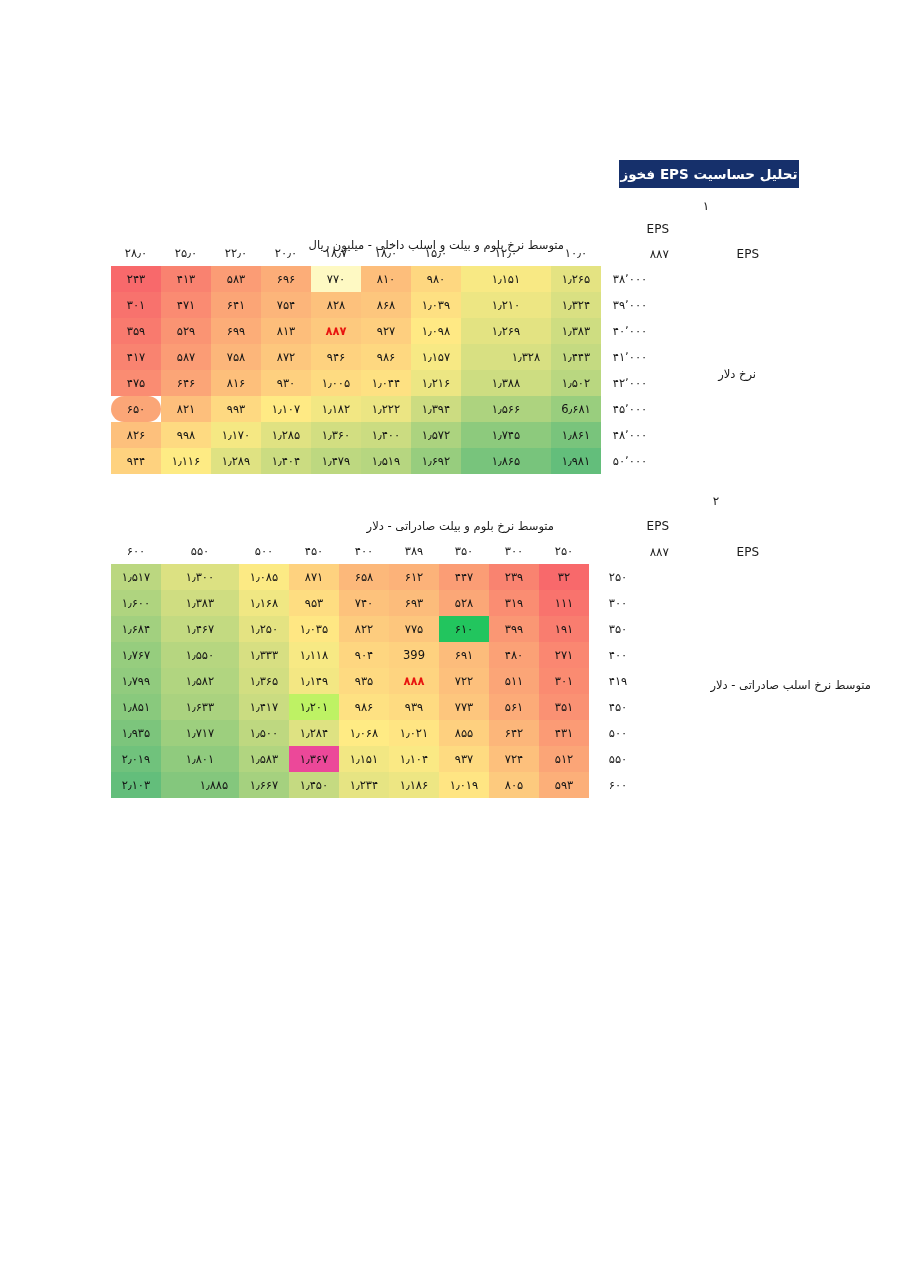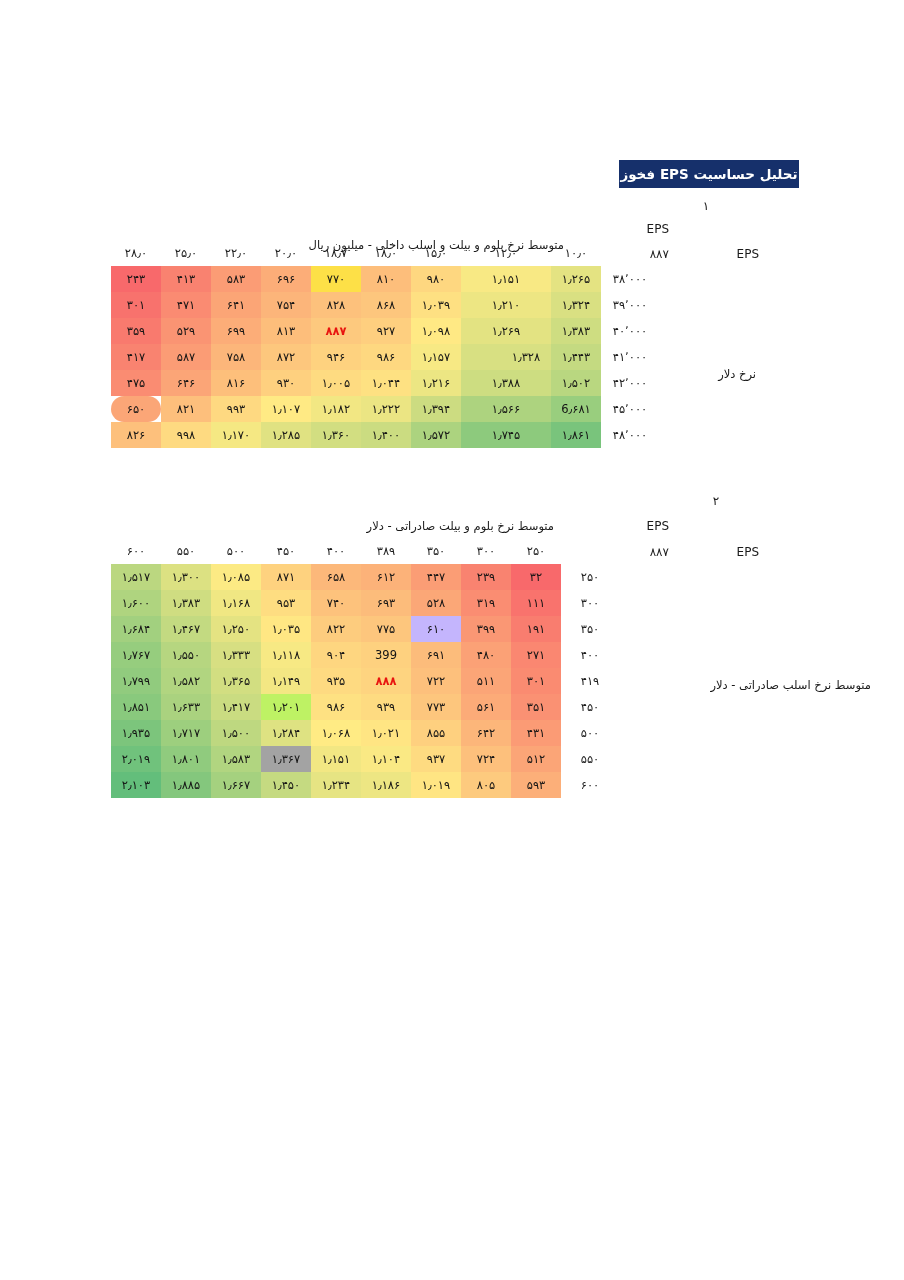--- a/index.html
+++ b/index.html
@@ -144,21 +144,21 @@
           <th class="colhead">۱۰٫۰</th>
           <th class="rowhead"></th>
         </tr>
     </thead>
     <tbody>
         <tr>
           <td class="cell" style="background: rgb(248, 105, 107);">۲۴۳</td>
           <td class="cell" style="background: rgb(249, 130, 112);">۴۱۳</td>
           <td class="cell" style="background: rgb(251, 156, 117);">۵۸۳</td>
           <td class="cell" style="background: rgb(252, 173, 120);">۶۹۶</td>
-          <td class="cell" style="background: #fde047;">۷۷۰</td>
+          <td class="cell" style="background: #fef9c3;">۷۷۰</td>
           <td class="cell" style="background: rgb(253, 190, 123);">۸۱۰</td>
           <td class="cell" style="background: rgb(254, 215, 128);">۹۸۰</td>
           <td class="cell" style="background: rgb(248, 233, 132);">۱٫۱۵۱</td>
           <td class="cell" style="background: rgb(228, 227, 130);">۱٫۲۶۵</td>
           <td class="rowhead">۳۸٬۰۰۰</td>
         </tr>
         <tr>
           <td class="cell" style="background: rgb(248, 114, 109);">۳۰۱</td>
           <td class="cell" style="background: rgb(250, 139, 114);">۴۷۱</td>
           <td class="cell" style="background: rgb(251, 165, 118);">۶۴۱</td>
@@ -222,20 +222,32 @@
           <td class="cell" style="background: rgb(253, 192, 124);">۸۲۶</td>
           <td class="cell" style="background: rgb(254, 218, 129);">۹۹۸</td>
           <td class="cell" style="background: rgb(245, 232, 131);">۱٫۱۷۰</td>
           <td class="cell" style="background: rgb(224, 226, 130);">۱٫۲۸۵</td>
           <td class="cell" style="background: rgb(210, 222, 129);">۱٫۳۶۰</td>
           <td class="cell" style="background: rgb(203, 220, 129);">۱٫۴۰۰</td>
           <td class="cell" style="background: rgb(172, 211, 127);">۱٫۵۷۲</td>
           <td class="cell" style="background: rgb(141, 202, 125);">۱٫۷۴۵</td>
           <td class="cell" style="background: rgb(121, 196, 124);">۱٫۸۶۱</td>
           <td class="rowhead">۴۸٬۰۰۰</td>
+        </tr>
+        <tr>
+          <td class="cell" style="background: rgb(254, 210, 127);">۹۴۴</td>
+          <td class="cell" style="background: rgb(254, 235, 132);">۱٫۱۱۶</td>
+          <td class="cell" style="background: rgb(223, 226, 130);">۱٫۲۸۹</td>
+          <td class="cell" style="background: rgb(203, 220, 129);">۱٫۴۰۴</td>
+          <td class="cell" style="background: rgb(189, 216, 128);">۱٫۴۷۹</td>
+          <td class="cell" style="background: rgb(182, 214, 128);">۱٫۵۱۹</td>
+          <td class="cell" style="background: rgb(151, 205, 126);">۱٫۶۹۲</td>
+          <td class="cell" style="background: rgb(120, 196, 124);">۱٫۸۶۵</td>
+          <td class="cell" style="background: rgb(99, 190, 123);">۱٫۹۸۱</td>
+          <td class="rowhead">۵۰٬۰۰۰</td>
         </tr>
       </tbody>
   </table>
 </div>
 
 <div class="index-marker two">۲</div>
 
 <div class="matrix-caption" id="caption-2" style="top:519px; right:350px;">متوسط نرخ بلوم و بیلت صادراتی  - دلار</div>
 
 <div class="eps-label" id="eps-head-2" style="top:519px; right:235px;">EPS</div>
@@ -287,21 +299,21 @@
           <td class="cell" style="background: rgb(249, 115, 109);">۱۱۱</td>
           <td class="rowhead">۳۰۰</td>
         </tr>
         <tr>
           <td class="cell" style="background: rgb(162, 208, 127);">۱٫۶۸۴</td>
           <td class="cell" style="background: rgb(195, 218, 129);">۱٫۴۶۷</td>
           <td class="cell" style="background: rgb(228, 227, 130);">۱٫۲۵۰</td>
           <td class="cell" style="background: rgb(255, 231, 131);">۱٫۰۳۵</td>
           <td class="cell" style="background: rgb(253, 204, 126);">۸۲۲</td>
           <td class="cell" style="background: rgb(253, 198, 125);">۷۷۵</td>
-          <td class="cell" style="background: #c4b5fd;">۶۱۰</td>
+          <td class="cell" style="background: #22c55e;">۶۱۰</td>
           <td class="cell" style="background: rgb(250, 151, 116);">۳۹۹</td>
           <td class="cell" style="background: rgb(249, 125, 111);">۱۹۱</td>
           <td class="rowhead">۳۵۰</td>
         </tr>
         <tr>
           <td class="cell" style="background: rgb(150, 205, 126);">۱٫۷۶۷</td>
           <td class="cell" style="background: rgb(182, 214, 128);">۱٫۵۵۰</td>
           <td class="cell" style="background: rgb(215, 223, 130);">۱٫۳۳۳</td>
           <td class="cell" style="background: rgb(247, 233, 132);">۱٫۱۱۸</td>
           <td class="cell" style="background: rgb(254, 214, 128);">۹۰۴</td>
@@ -344,31 +356,31 @@
           <td class="cell" style="background: rgb(255, 229, 131);">۱٫۰۲۱</td>
           <td class="cell" style="background: rgb(254, 208, 127);">۸۵۵</td>
           <td class="cell" style="background: rgb(252, 182, 122);">۶۴۲</td>
           <td class="cell" style="background: rgb(251, 155, 117);">۴۳۱</td>
           <td class="rowhead">۵۰۰</td>
         </tr>
         <tr>
           <td class="cell" style="background: rgb(112, 194, 124);">۲٫۰۱۹</td>
           <td class="cell" style="background: rgb(144, 203, 126);">۱٫۸۰۱</td>
           <td class="cell" style="background: rgb(177, 213, 128);">۱٫۵۸۳</td>
-          <td class="cell" style="background: #a3a3a3;">۱٫۳۶۷</td>
+          <td class="cell" style="background: #ec4899;">۱٫۳۶۷</td>
           <td class="cell" style="background: rgb(242, 231, 131);">۱٫۱۵۱</td>
           <td class="cell" style="background: rgb(250, 233, 132);">۱٫۱۰۴</td>
           <td class="cell" style="background: rgb(254, 219, 129);">۹۳۷</td>
           <td class="cell" style="background: rgb(253, 192, 124);">۷۲۴</td>
           <td class="cell" style="background: rgb(251, 165, 119);">۵۱۲</td>
           <td class="rowhead">۵۵۰</td>
         </tr>
         <tr>
           <td class="cell" style="background: rgb(99, 190, 123);">۲٫۱۰۳</td>
-          <td class="cell" style="background: rgb(132, 199, 125);">۱٫۸۸۵</td>
+          <td class="cell" style="background: rgb(132, 199, 125); padding-left: 28px;">۱٫۸۸۵</td>
           <td class="cell" style="background: rgb(165, 209, 127);">۱٫۶۶۷</td>
           <td class="cell" style="background: rgb(197, 218, 129);">۱٫۴۵۰</td>
           <td class="cell" style="background: rgb(230, 228, 131);">۱٫۲۳۴</td>
           <td class="cell" style="background: rgb(237, 230, 131);">۱٫۱۸۶</td>
           <td class="cell" style="background: rgb(255, 229, 131);">۱٫۰۱۹</td>
           <td class="cell" style="background: rgb(253, 202, 126);">۸۰۵</td>
           <td class="cell" style="background: rgb(252, 175, 121);">۵۹۳</td>
           <td class="rowhead">۶۰۰</td>
         </tr>
       </tbody>

